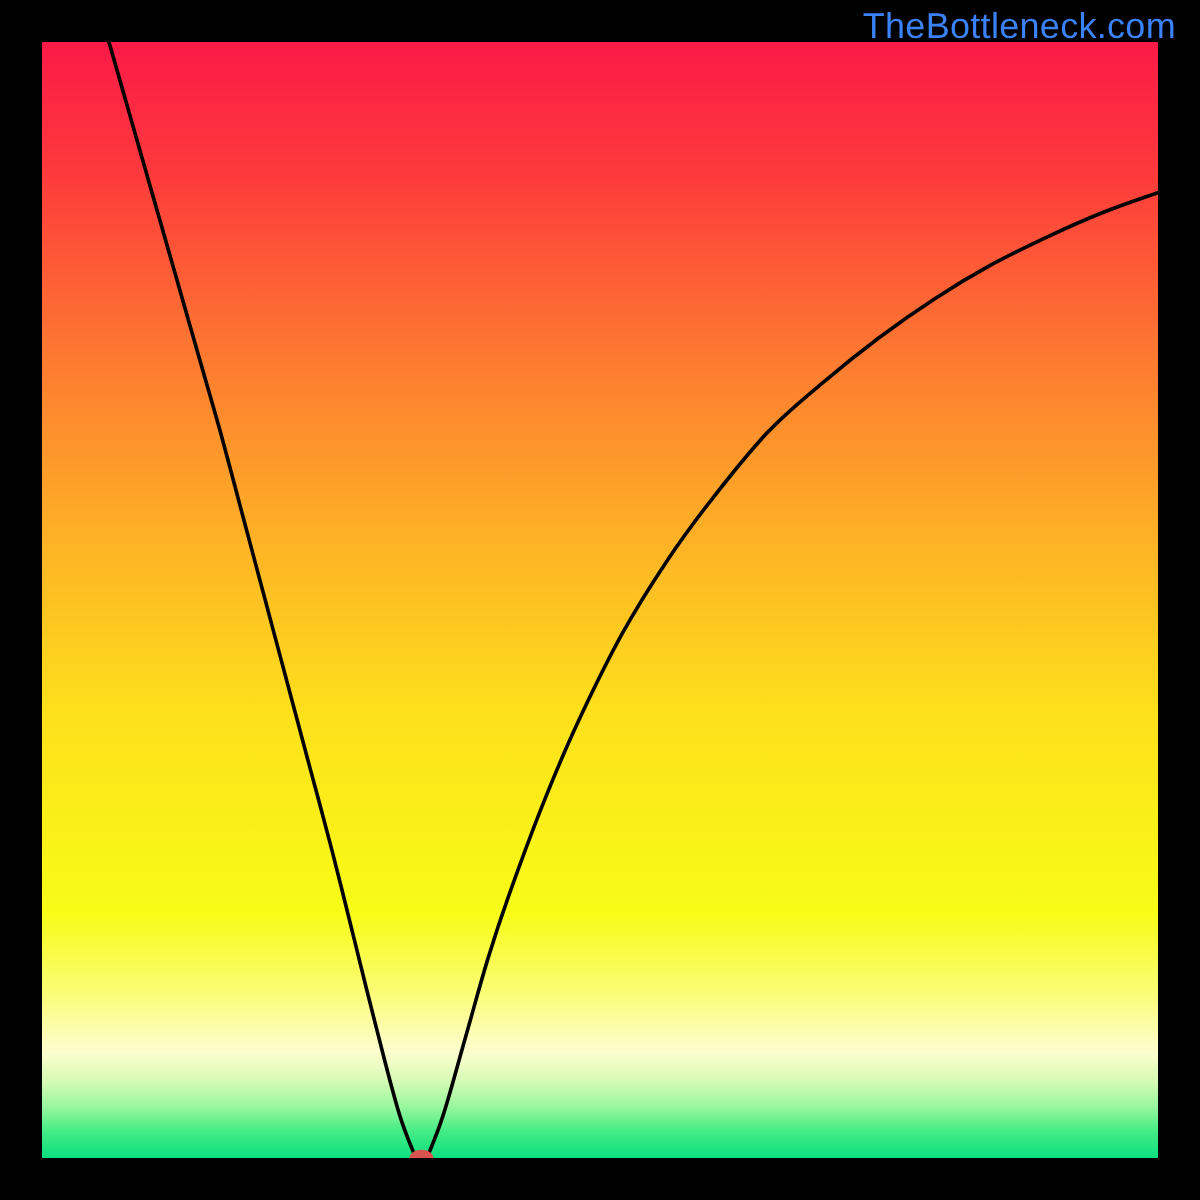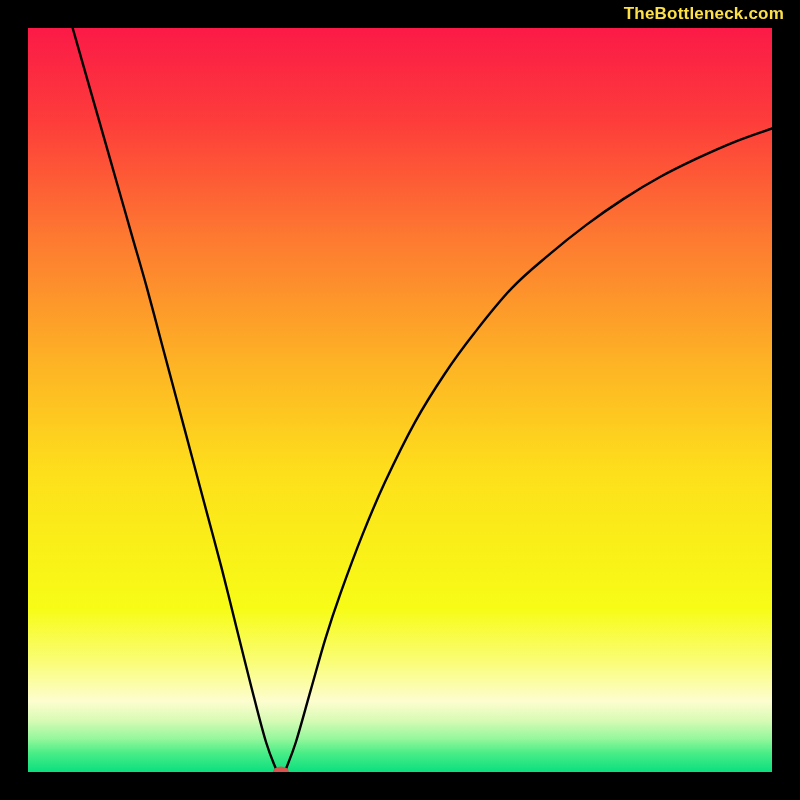--- a/index.html
+++ b/index.html
@@ -21,23 +21,23 @@
     position: absolute;
     left: 28px;
     top: 28px;
     width: 744px;
     height: 744px;
   }
   .watermark {
     position: absolute;
     top: 4px;
     right: 16px;
-    color: #fde047;
-    font-size: 17px;
-    font-weight: 700;
+    color: #3b82f6;
+    font-size: 24px;
+    font-weight: 400;
     letter-spacing: 0.2px;
     white-space: nowrap;
   }
   svg { display: block; }
 </style>
 </head>
 <body>
 
 <div class="frame">
 

